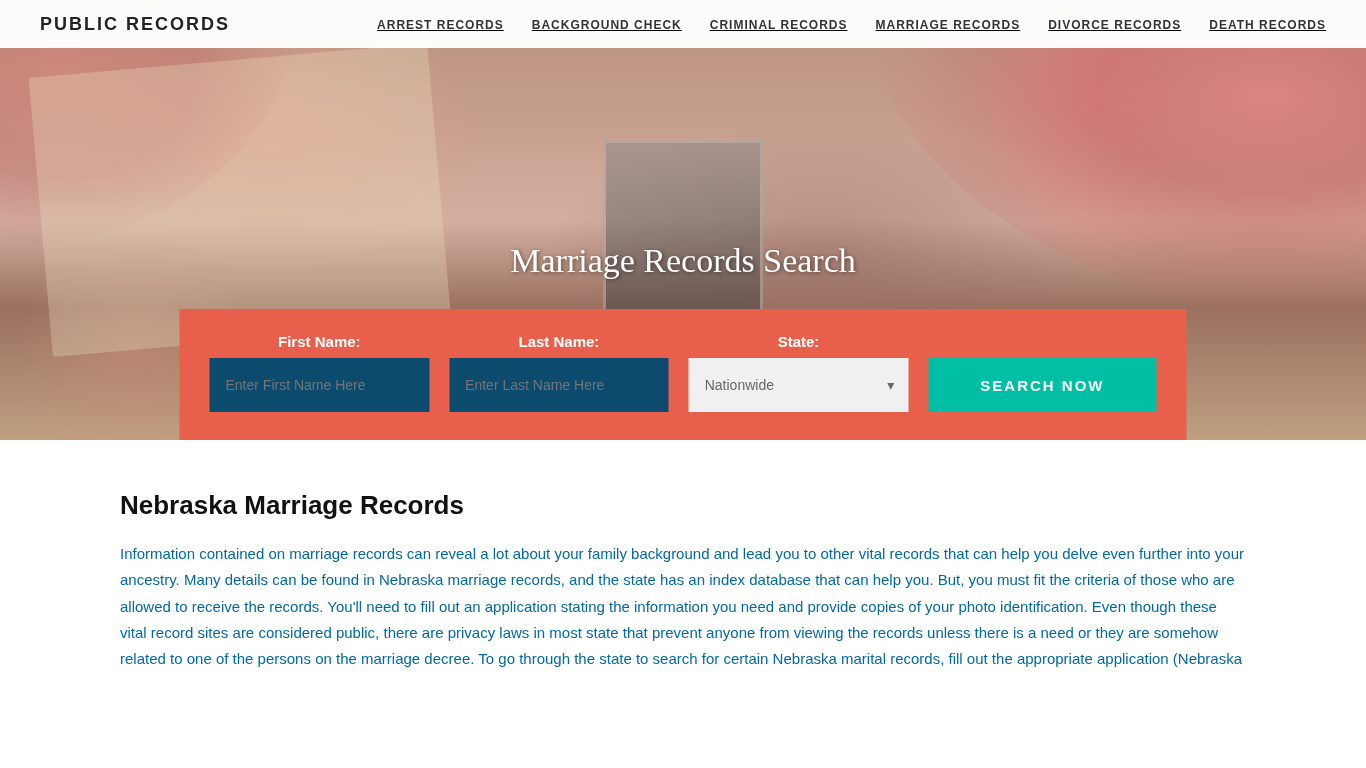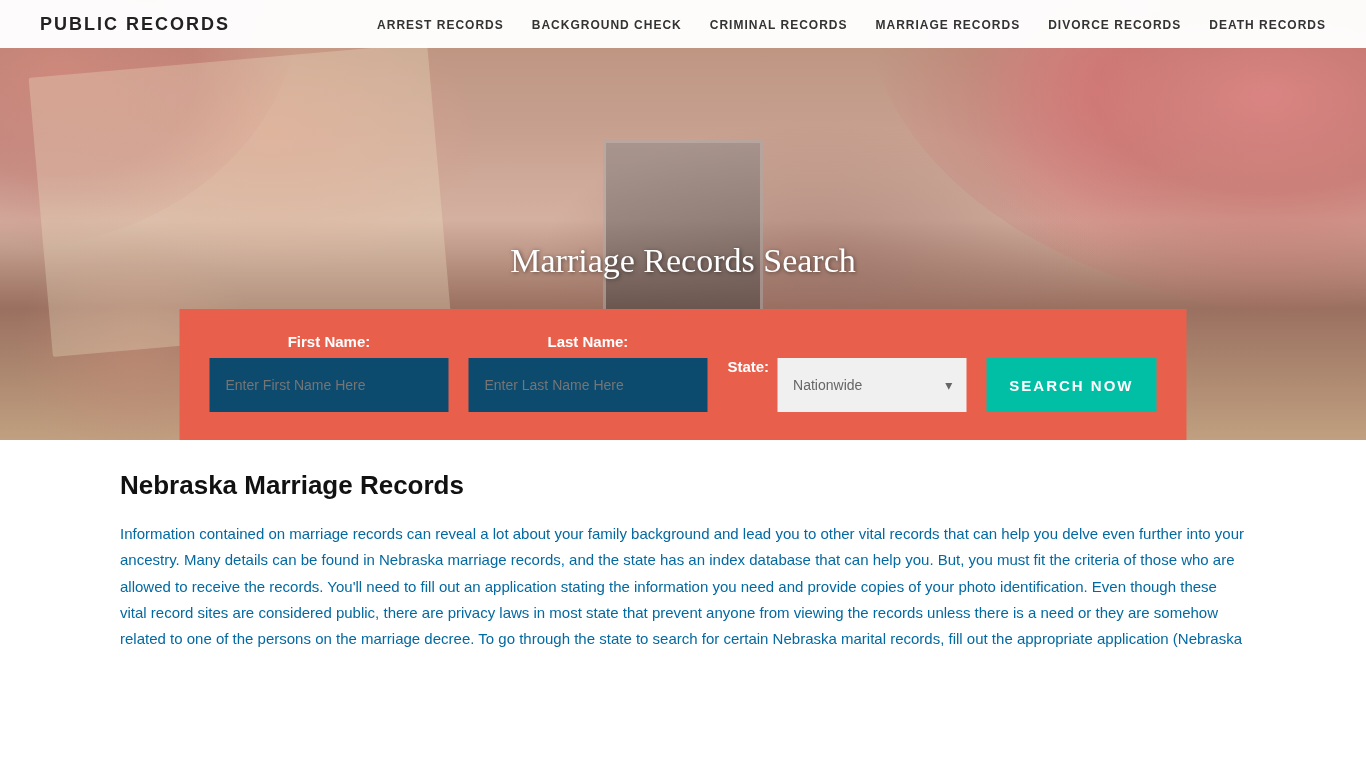--- a/index.html
+++ b/index.html
@@ -22,20 +22,21 @@
       font-weight: 700;
       letter-spacing: 2px;
       color: #222;
       margin-right: auto;
       white-space: nowrap;
     }
     .nav-links {
       display: flex;
       gap: 28px;
       list-style: none;
+      text-decoration: underline;
     }
     .nav-links li a {
       text-decoration: none;
       font-family: Arial, sans-serif;
       font-size: 12px;
       font-weight: 700;
       letter-spacing: 1px;
       color: #333;
       text-transform: uppercase;
     }
@@ -147,20 +148,21 @@
       border: none;
       outline: none;
       padding: 0 16px;
       font-size: 14px;
       color: #aaa;
       background: #0c4a6e;
       font-family: Arial, sans-serif;
     }
     .search-field-state {
       display: flex;
+      flex-direction: column;
       gap: 8px;
       flex: 1;
     }
     .search-field-state label {
       color: #fff;
       font-size: 15px;
       font-weight: 600;
       font-family: Arial, sans-serif;
       text-align: center;
     }
@@ -185,37 +187,37 @@
       position: absolute;
       right: 14px;
       top: 50%;
       transform: translateY(-50%);
       pointer-events: none;
       color: #666;
       font-size: 14px;
     }
     .search-btn {
       height: 54px;
-      padding: 0 23px;
+      padding: 0 52px;
       background: #00bfa5;
       border: none;
       color: #fff;
       font-size: 15px;
       font-weight: 700;
       letter-spacing: 2px;
       font-family: Arial, sans-serif;
       cursor: pointer;
       text-transform: uppercase;
       white-space: nowrap;
       flex-shrink: 0;
     }
 
     
     .content {
-      padding: 30px 120px 40px;
+      padding: 50px 120px 40px;
       background: #fff;
     }
     .content h2 {
       font-size: 26px;
       font-weight: 700;
       color: #111;
       font-family: Arial, sans-serif;
       margin-bottom: 20px;
     }
     .content p {

